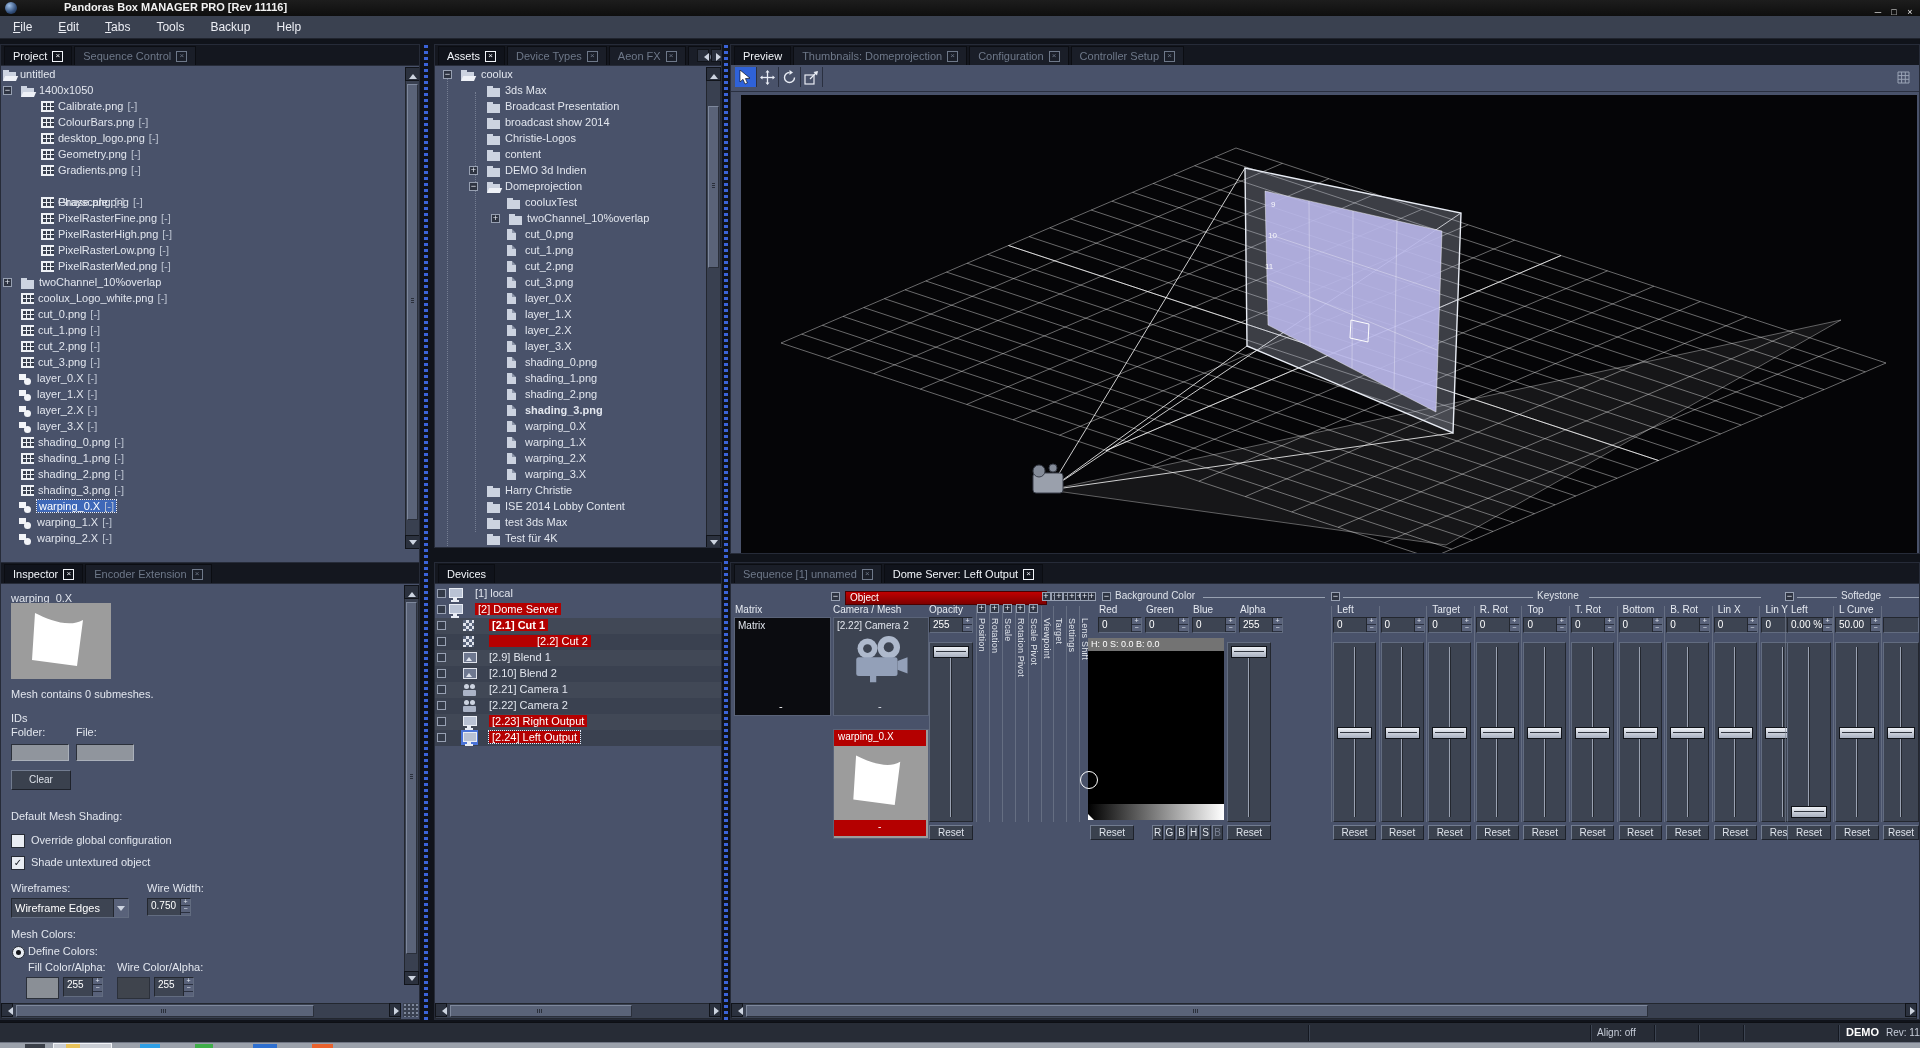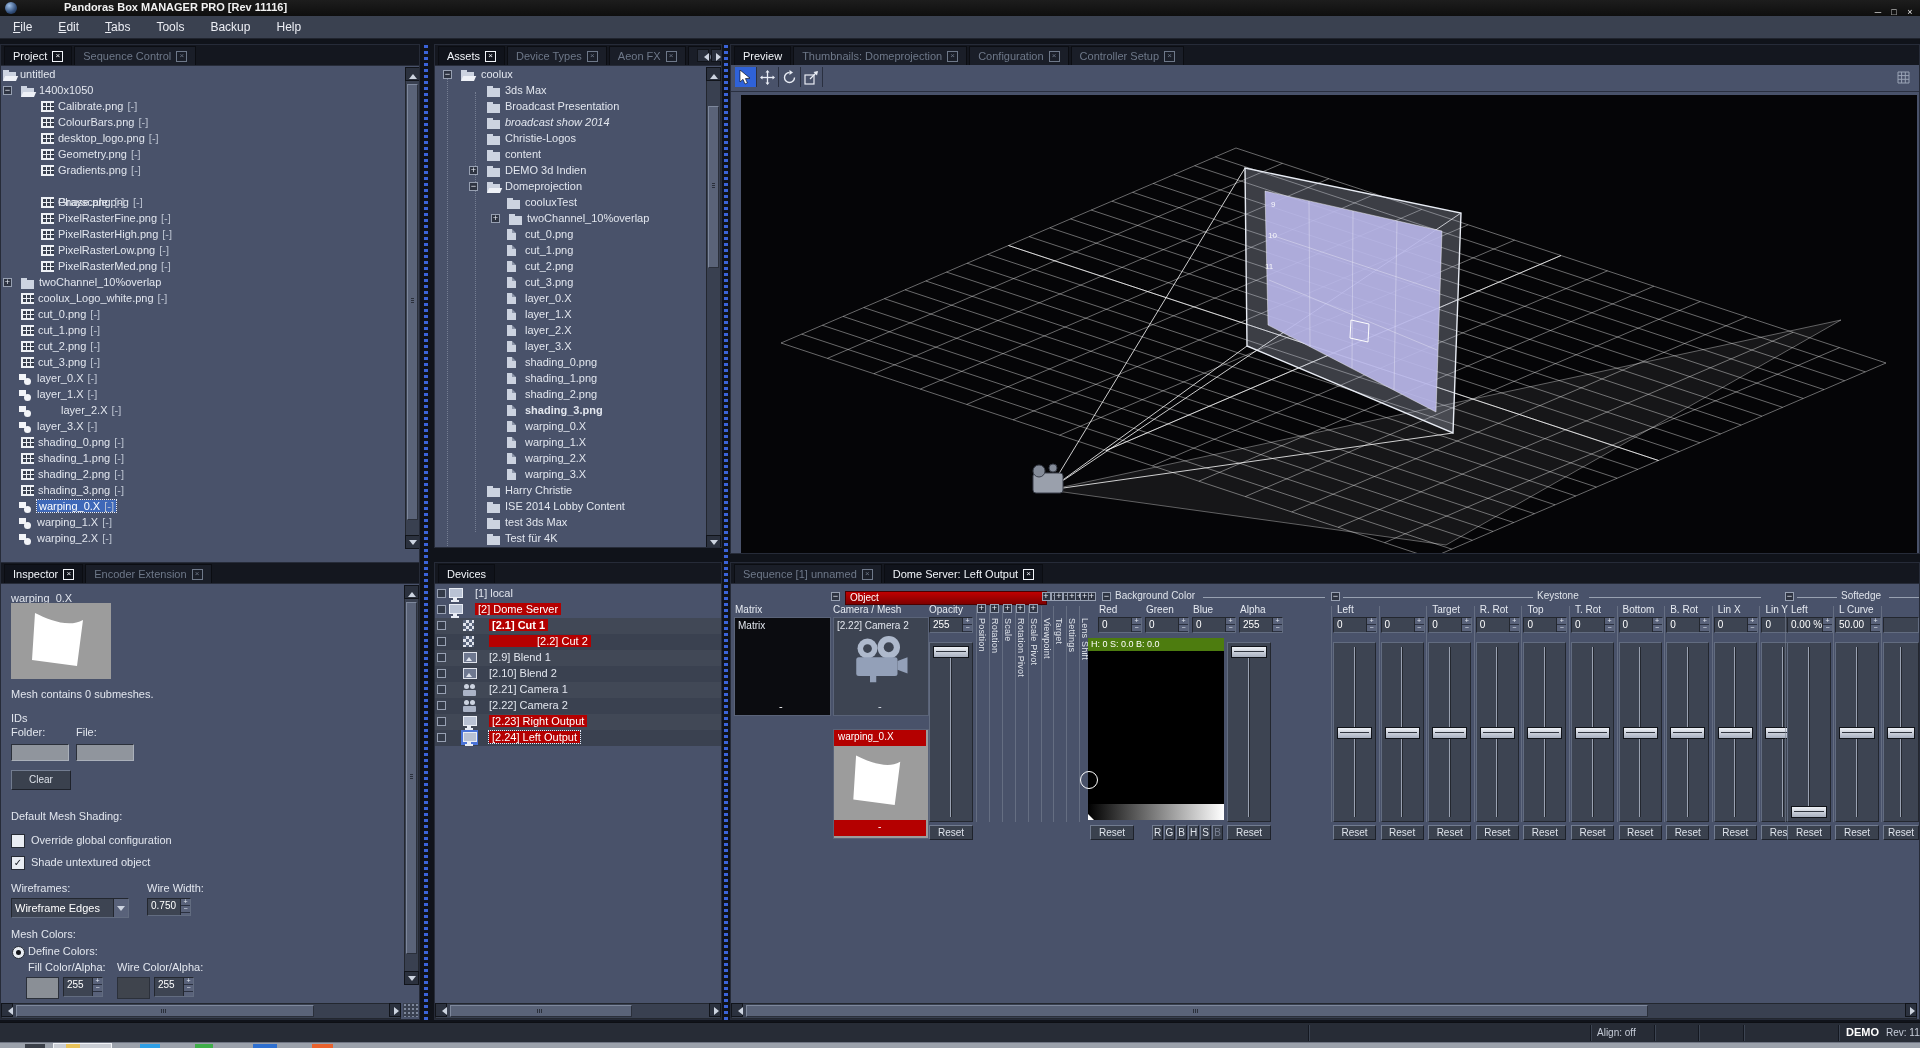--- a/index.html
+++ b/index.html
@@ -219,21 +219,21 @@
       <div class="trow" style="left: 0px; top: 305px; width: 400px; height: 16px;">
         <div class="ic ic-mesh" style="left: 18px;"></div>
         <span class="lbl" style="left: 36px;">layer_0.X<span class="sfx">[-]</span></span>
       </div>
       <div class="trow" style="left: 0px; top: 321px; width: 400px; height: 16px;">
         <div class="ic ic-mesh" style="left: 18px;"></div>
         <span class="lbl" style="left: 36px;">layer_1.X<span class="sfx">[-]</span></span>
       </div>
       <div class="trow" style="left: 0px; top: 337px; width: 400px; height: 16px;">
         <div class="ic ic-mesh" style="left: 18px;"></div>
-        <span class="lbl" style="left: 36px; margin-left: 24px;">layer_2.X<span class="sfx">[-]</span></span>
+        <span class="lbl" style="left: 36px;">layer_2.X<span class="sfx">[-]</span></span>
       </div>
       <div class="trow" style="left: 0px; top: 353px; width: 400px; height: 16px;">
         <div class="ic ic-mesh" style="left: 18px;"></div>
         <span class="lbl" style="left: 36px;">layer_3.X<span class="sfx">[-]</span></span>
       </div>
       <div class="trow" style="left: 0px; top: 369px; width: 400px; height: 16px;">
         <div class="ic ic-film" style="left: 20px;"></div>
         <span class="lbl" style="left: 37px;">shading_0.png<span class="sfx">[-]</span></span>
       </div>
       <div class="trow" style="left: 0px; top: 385px; width: 400px; height: 16px; padding-left: 41px;">
@@ -307,21 +307,21 @@
         <span class="lbl" style="left: 46px;">coolux</span>
       </div>
       <div class="trow" style="left: 0px; top: 17px; width: 268px; height: 16px;">
         <div class="ic ic-folder" style="left: 52px;"></div>
         <span class="lbl" style="left: 70px;">3ds Max</span>
       </div>
       <div class="trow" style="left: 0px; top: 33px; width: 268px; height: 16px;">
         <div class="ic ic-folder" style="left: 52px;"></div>
         <span class="lbl" style="left: 70px;">Broadcast Presentation</span>
       </div>
-      <div class="trow" style="left: 0px; top: 49px; width: 268px; height: 16px; font-style: italic;">
+      <div class="trow" style="left: 0px; top: 49px; width: 268px; height: 16px;">
         <div class="ic ic-folder" style="left: 52px;"></div>
         <span class="lbl" style="left: 70px;">broadcast show 2014</span>
       </div>
       <div class="trow" style="left: 0px; top: 65px; width: 268px; height: 16px;">
         <div class="ic ic-folder" style="left: 52px;"></div>
         <span class="lbl" style="left: 70px;">Christie-Logos</span>
       </div>
       <div class="trow" style="left: 0px; top: 81px; width: 268px; height: 16px;">
         <div class="ic ic-folder" style="left: 52px;"></div>
         <span class="lbl" style="left: 70px;">content</span>
@@ -798,21 +798,21 @@
       <div class="exp" style="left: 310.5px; top: 8px;">+</div>
       <div class="vsep" style="left: 322.4px; top: 22px; width: 1px; height: 216px;"></div>
       <div class="vlabel" style="left: 323.4px; top: 34px;">Target</div>
       <div class="exp" style="left: 323.4px; top: 8px;">+</div>
       <div class="vsep" style="left: 335.3px; top: 22px; width: 1px; height: 216px;"></div>
       <div class="vlabel" style="left: 336.3px; top: 34px;">Settings</div>
       <div class="exp" style="left: 336.3px; top: 8px;">+</div>
       <div class="vsep" style="left: 348.2px; top: 22px; width: 1px; height: 216px;"></div>
       <div class="vlabel" style="left: 349.2px; top: 34px;">Lens Shift</div>
       <div class="exp" style="left: 349.2px; top: 8px;">+</div>
-      <div class="a" style="left: 357px; top: 54px; width: 136px; height: 13px; background: #4d7c0f; color: rgb(255, 255, 255); font-size: 9px; line-height: 13px; padding-left: 3px; box-sizing: border-box;">H: 0 S: 0.0 B: 0.0</div>
+      <div class="a" style="left: 357px; top: 54px; width: 136px; height: 13px; background: #737373; color: rgb(255, 255, 255); font-size: 9px; line-height: 13px; padding-left: 3px; box-sizing: border-box;">H: 0 S: 0.0 B: 0.0</div>
       <div class="a" style="left: 357px; top: 67px; width: 136px; height: 153px; background: rgb(0, 0, 0);">
         <div class="a" style="left: -8px; top: 120px; width: 16px; height: 16px; border: 1px solid rgb(255, 255, 255); border-radius: 50%;"></div>
       </div>
       <div class="a" style="left: 357px; top: 220px; width: 136px; height: 16px; background: linear-gradient(90deg, rgb(0, 0, 0), rgb(255, 255, 255));">
         <div class="a" style="position: absolute; left: 0px; bottom: 0px; width: 0px; height: 0px; border-left: 6px solid rgb(255, 255, 255); border-top: 6px solid transparent;"></div>
       </div>
       <div class="vbox" style="left: 367px; top: 33px; width: 44px; height: 16px;"><span>0</span><div class="spin">
           <i>+</i>
           <i>−</i>
         </div></div>

